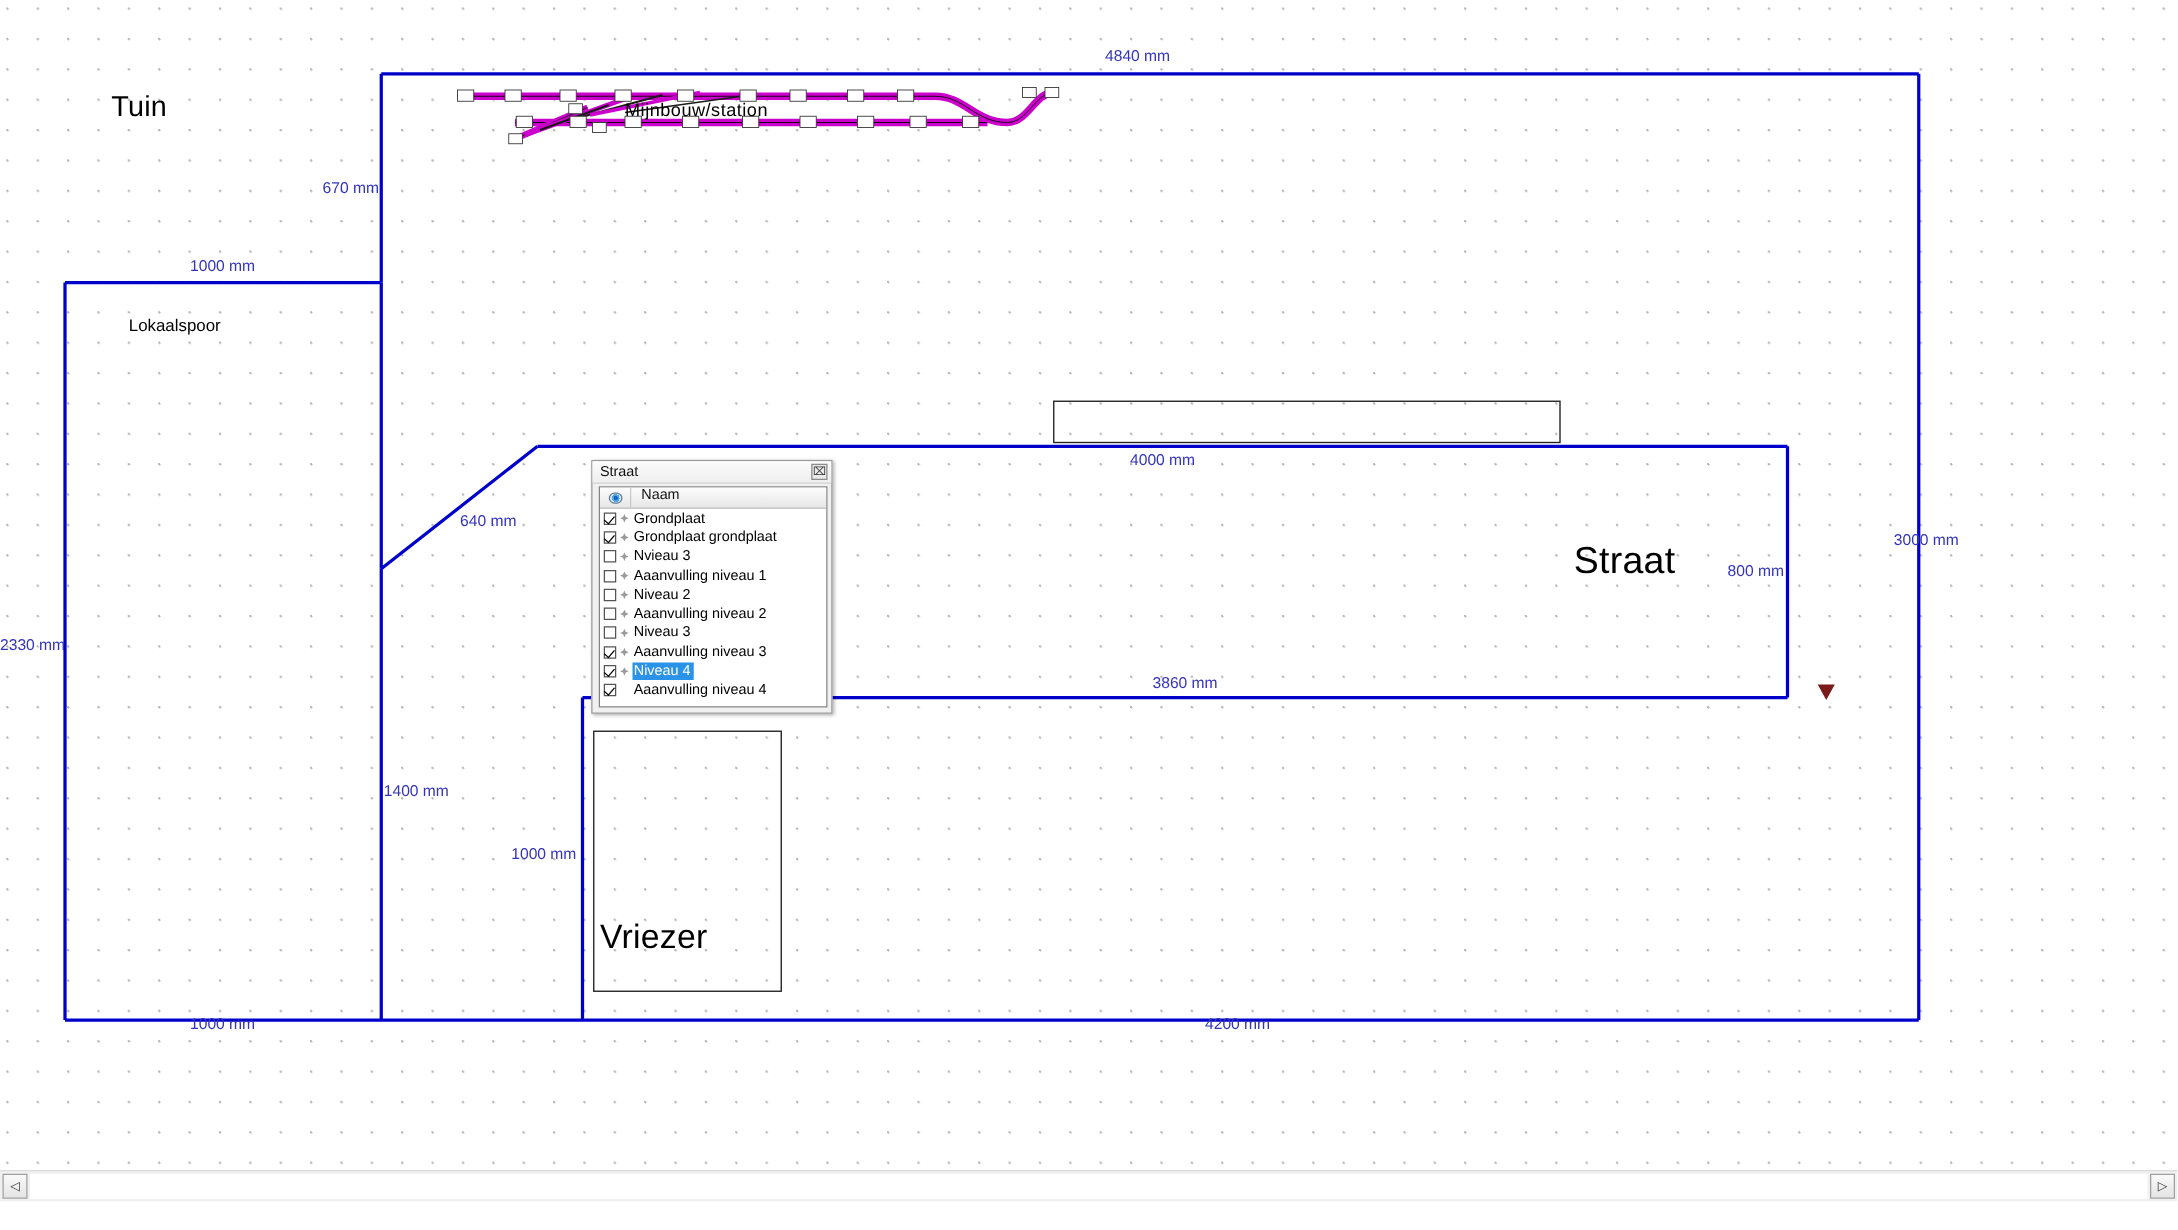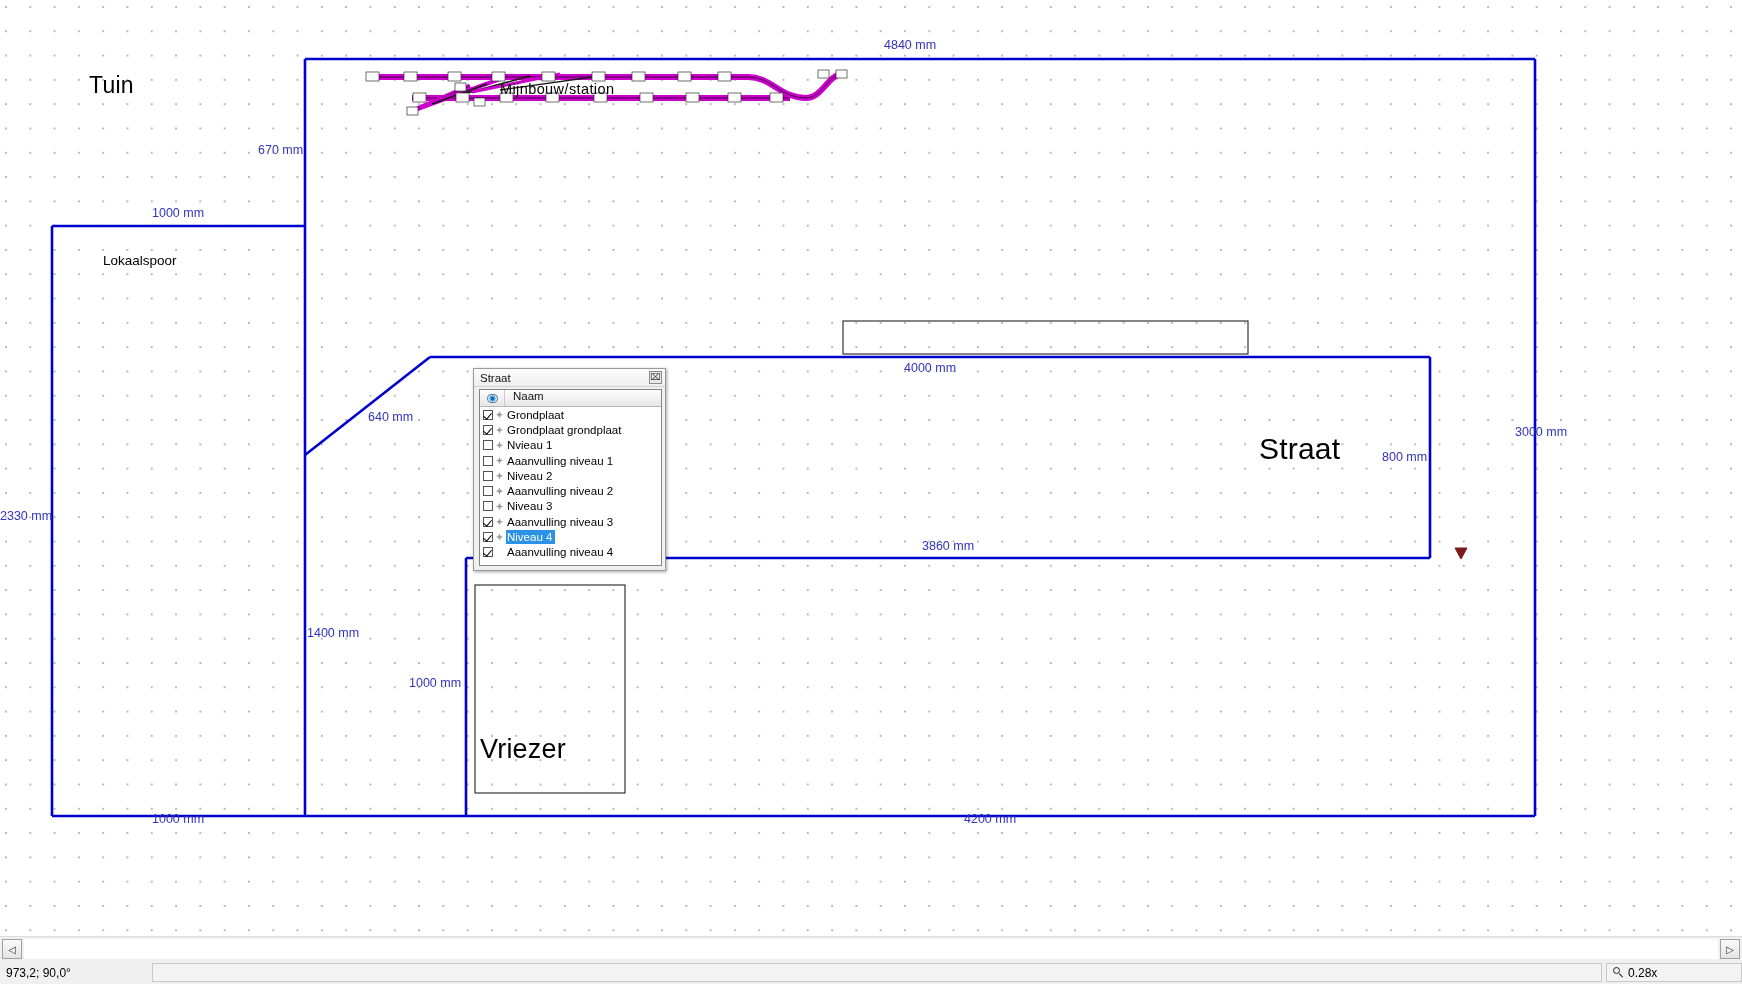--- a/index.html
+++ b/index.html
@@ -383,21 +383,21 @@
               <span class="layer-name">Grondplaat</span>
             </div>
             <div class="layer-row">
               <div class="cbox checked"></div>
               <div class="dot-icon"></div>
               <span class="layer-name">Grondplaat grondplaat</span>
             </div>
             <div class="layer-row">
               <div class="cbox"></div>
               <div class="dot-icon"></div>
-              <span class="layer-name">Nvieau 1</span>
+              <span class="layer-name">Nvieau 3</span>
             </div>
             <div class="layer-row">
               <div class="cbox"></div>
               <div class="dot-icon"></div>
               <span class="layer-name">Aaanvulling niveau 1</span>
             </div>
             <div class="layer-row">
               <div class="cbox"></div>
               <div class="dot-icon"></div>
               <span class="layer-name">Niveau 2</span>
@@ -432,22 +432,14 @@
     </div>
 
   </div>
 
   <div id="hscroll">
     <div class="scroll-btn">◁</div>
     <div class="track"></div>
     <div class="scroll-btn">▷</div>
   </div>
 
-  <div id="statusbar">
-    <div class="status-cell" id="status-coords">973,2; 90,0°</div>
-    <div class="status-cell" id="status-mid"></div>
-    <div class="status-cell" id="status-zoom">
-      <span class="mag-icon"></span>
-      <span>0.28x</span>
-    </div>
-  </div>
 
 </div>
 
 </body></html>

